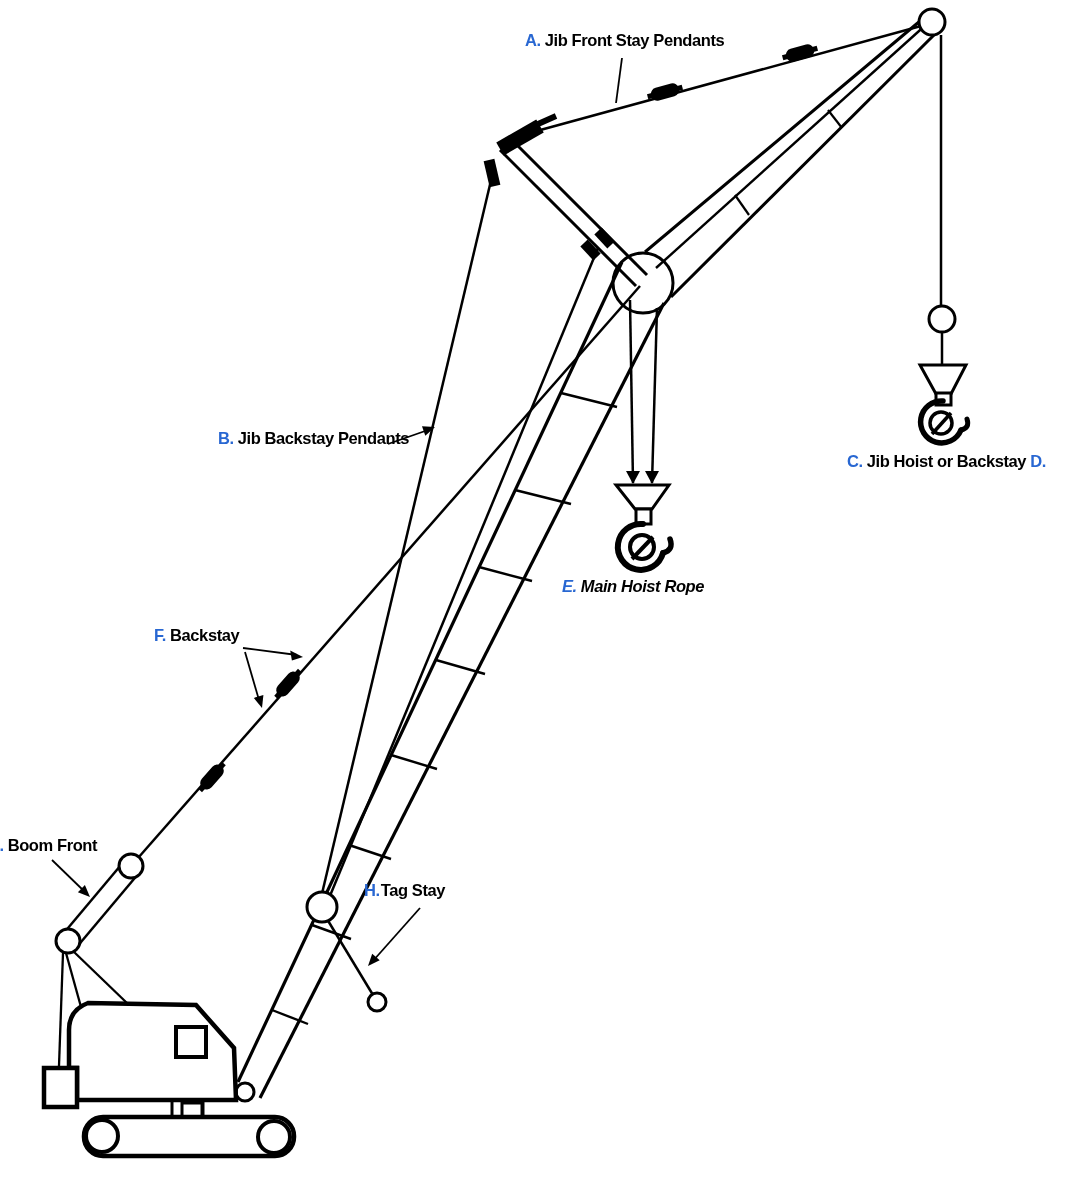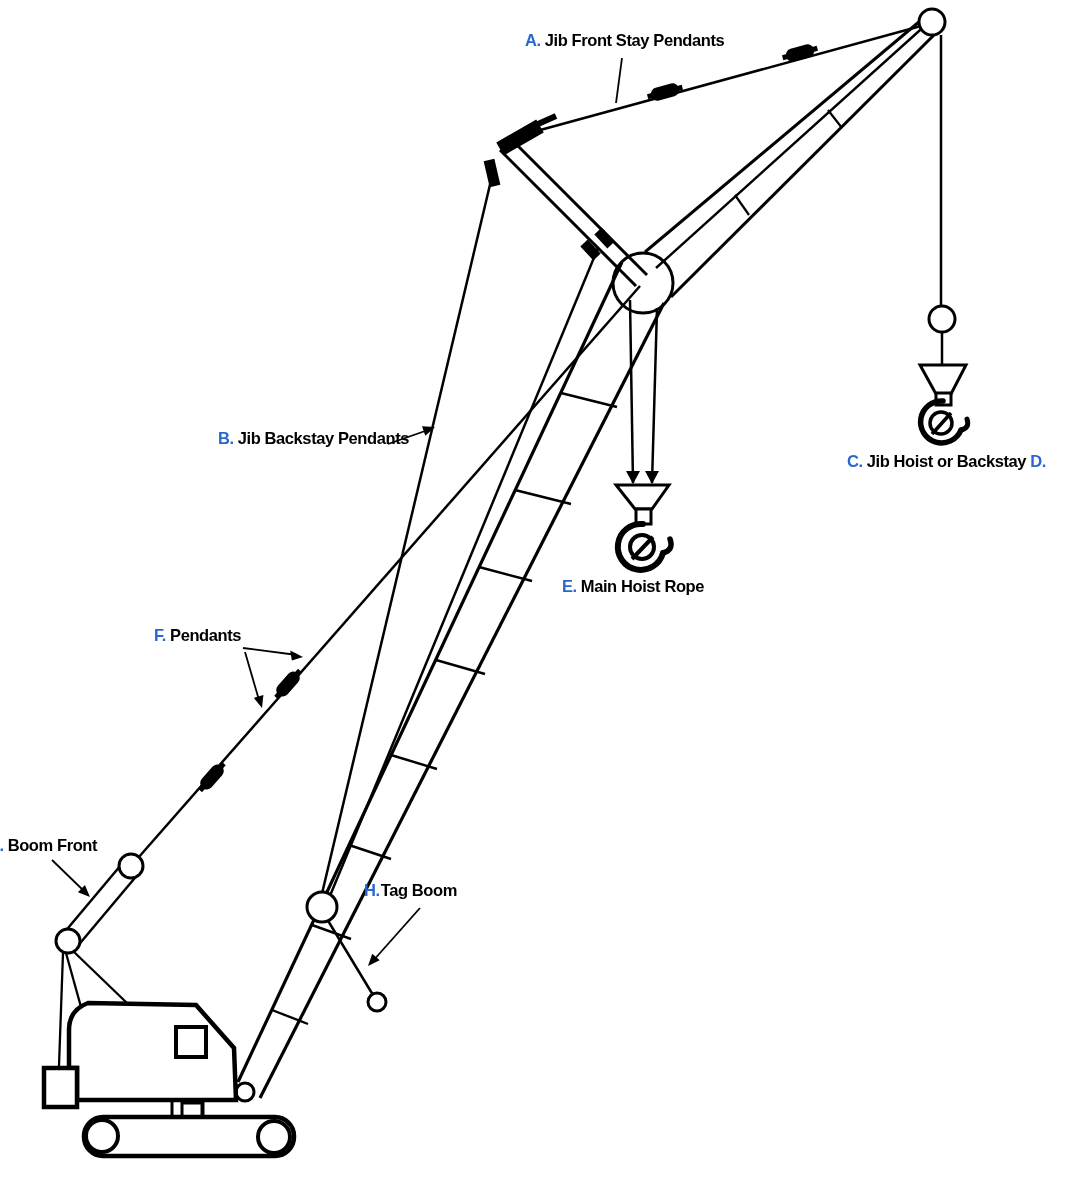--- a/index.html
+++ b/index.html
@@ -195,29 +195,29 @@
   </div>
 
   <div class="lbl" style="left:198px;top:429px;margin-left:20px;">
     <span class="letter">B.</span><span>Jib Backstay Pendants</span>
   </div>
 
   <div class="lbl" style="left:847px;top:452px;">
     <span class="letter">C.</span><span>Jib Hoist or Backstay</span><span class="letter trail">D.</span>
   </div>
 
-  <div class="lbl" style="left:562px;top:577px;">
+  <div class="lbl" style="left:562px;top:577px;font-style:italic;">
     <span class="letter">E.</span><span>Main Hoist Rope</span>
   </div>
 
   <div class="lbl" style="left:154px;top:626px;">
-    <span class="letter">F.</span><span>Pendants</span>
+    <span class="letter">F.</span><span>Backstay</span>
   </div>
 
   <div class="lbl" style="left:-13px;top:836px;">
     <span class="letter">G.</span><span>Boom Front</span>
   </div>
 
   <div class="lbl" style="left:364px;top:881px;">
-    <span class="letter tight">H.</span><span>Tag Boom</span>
+    <span class="letter tight">H.</span><span>Tag Stay</span>
   </div>
 
 </div>
 
 </body></html>

